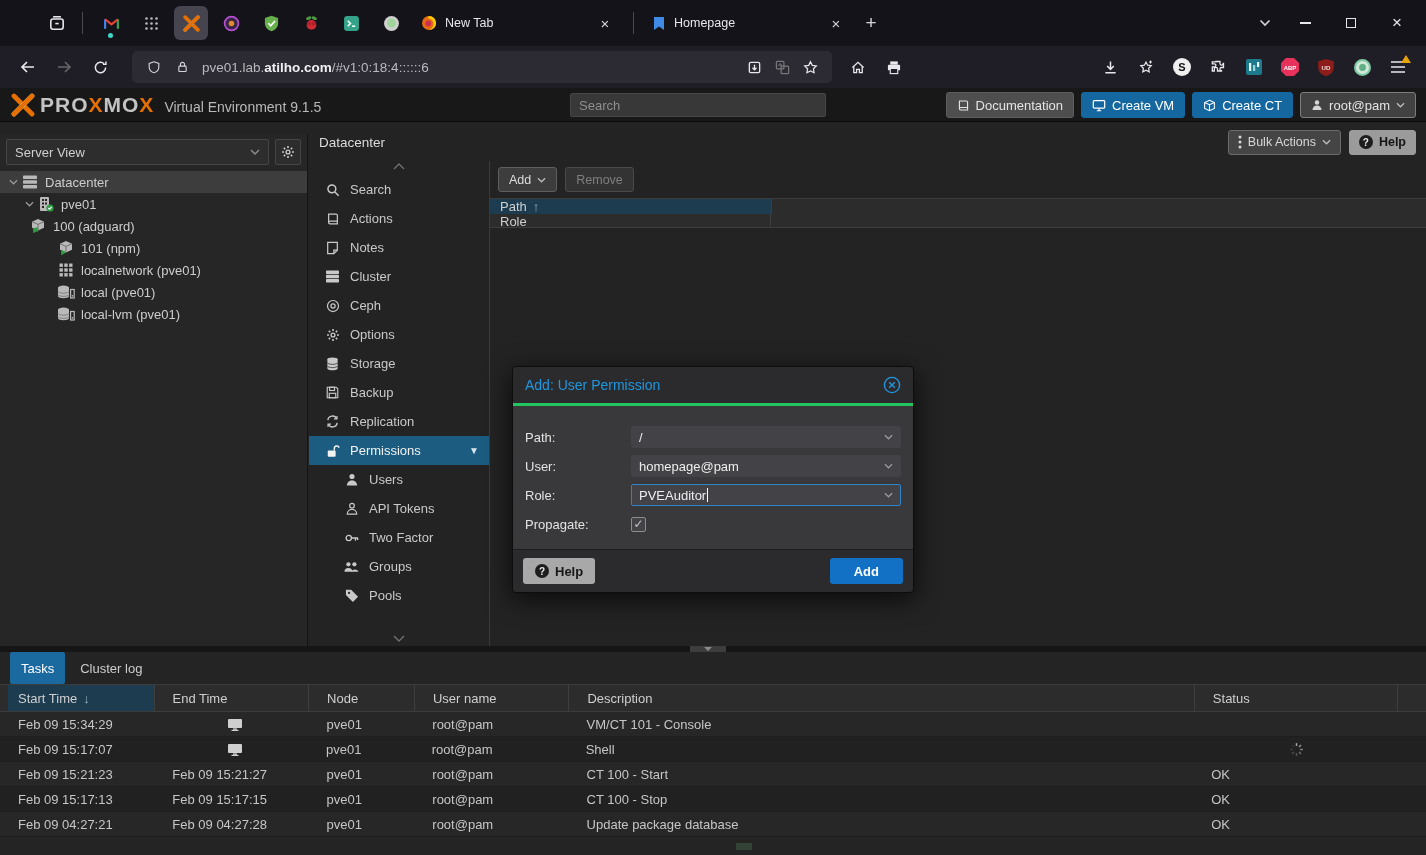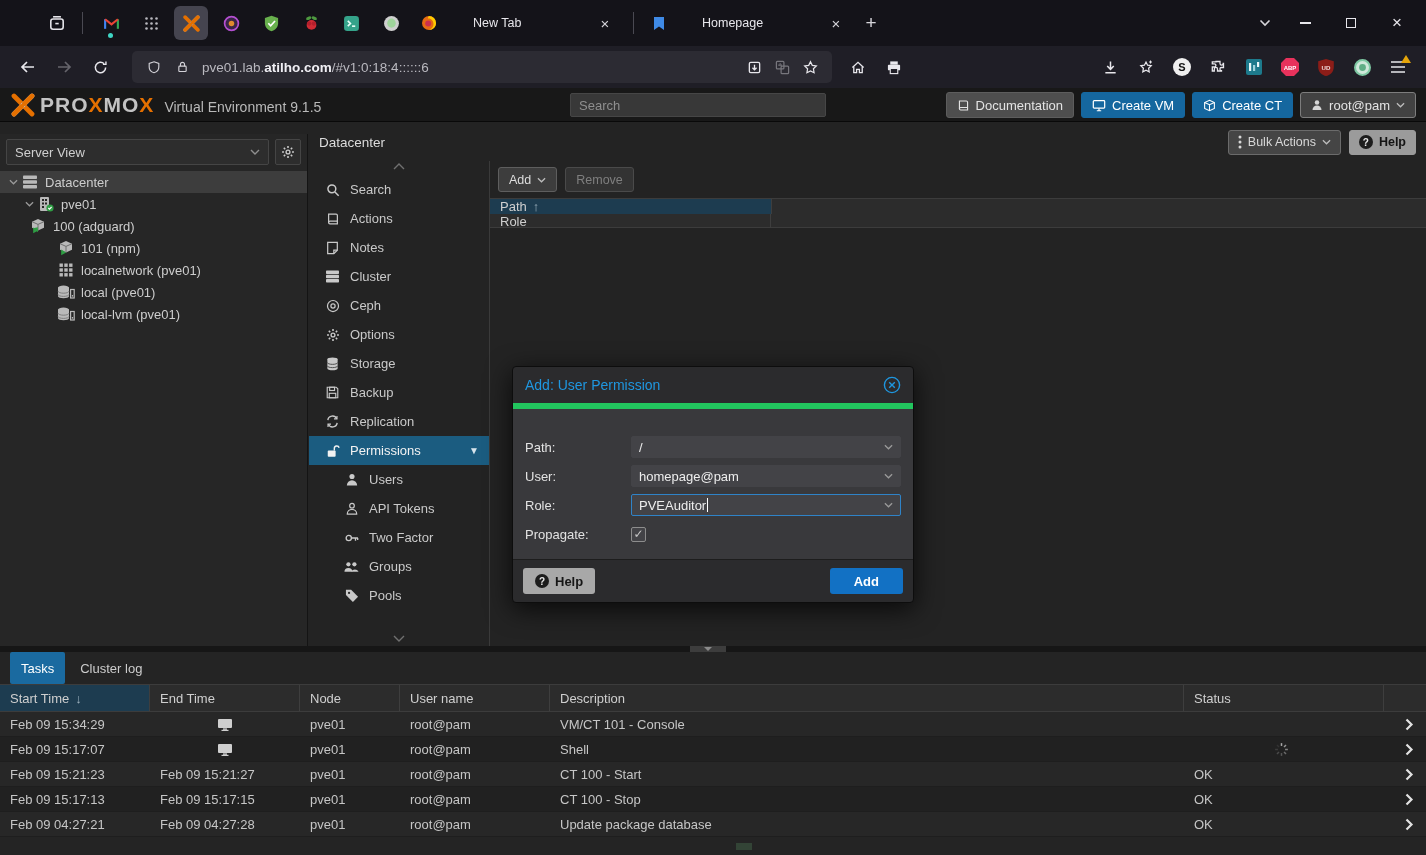--- a/index.html
+++ b/index.html
@@ -10,21 +10,21 @@
   svg { display:block; }
   .spacer { flex:1; }
 
   
   .tabbar { position:absolute; left:0; top:0; width:100%; height:46px; background:#141319; display:flex; align-items:center; padding:0 6px; color:#e7e6eb; }
   .ffview { width:34px; height:34px; margin-left:34px; display:flex; align-items:center; justify-content:center; border-radius:4px; }
   .tab-sep { width:1px; height:22px; background:#4a4952; margin:0 8px; }
   .pin { position:relative; width:34px; height:34px; margin:0 3px; border-radius:6px; display:flex; align-items:center; justify-content:center; }
   .pin.active { background:#45444f; }
   .notif-dot { position:absolute; left:14px; bottom:2px; width:5px; height:5px; border-radius:50%; background:#3fd6c5; }
-  .tab { display:flex; align-items:center; width:210px; height:34px; margin:0 2px; padding:0 8px; border-radius:6px;gap:28px; }
+  .tab { display:flex; align-items:center; width:210px; height:34px; margin:0 2px; padding:0 8px; border-radius:6px; }
   .tab-label { flex:1; font-size:12.5px; margin-left:8px; white-space:nowrap; overflow:hidden; }
   .tab-close { width:20px; height:20px; border-radius:4px; display:flex; align-items:center; justify-content:center; font-size:15px; color:#d6d5da; }
   .newtab-btn { width:30px; height:30px; font-size:19px; color:#d6d5da; display:flex; align-items:center; justify-content:center; }
   .tablist-btn { width:34px; height:34px; display:flex; align-items:center; justify-content:center; }
   .winctl { width:46px; height:40px; display:flex; align-items:center; justify-content:center; color:#e7e6eb; }
   .winctl .bar { width:11px; height:1.4px; background:#e7e6eb; }
   .winctl .box { width:10px; height:10px; border:1.4px solid #e7e6eb; }
   .winctl.close-x { font-size:17px; }
 
   .navbar { position:absolute; left:0; top:46px; width:100%; height:42px; background:#1f1e26; display:flex; align-items:center; padding:0 10px; color:#dcdbe1; }
@@ -94,37 +94,37 @@
 
   
   .hsplit { position:absolute; left:0; top:646px; width:100%; height:6px; background:#161616; }
   .hsplit-handle { position:absolute; left:690px; top:0; width:36px; height:6px; background:#3d3d3d; display:flex; align-items:center; justify-content:center; }
   .hsplit-handle::after { content:""; border-left:4px solid transparent; border-right:4px solid transparent; border-top:4px solid #8a8a8a; }
   .bottom { position:absolute; left:0; top:652px; width:100%; height:203px; background:#242424; display:flex; flex-direction:column; }
   .btabs { height:32px; display:flex; align-items:center; gap:4px; padding:0 10px; }
   .btab { height:24px; padding:16px 11px; display:flex; align-items:center; border-radius:2px; font-size:13px; color:#cccccc; }
   .btab.active { background:#1a6aa0; color:#fff; }
   .trhead { display:flex; height:28px; background:#2c2c2c; border-top:1px solid #3c3c3c; border-bottom:1px solid #3c3c3c; }
-  .tcell { display:flex; align-items:center; padding:0 10px; border-right:1px solid #3e3e3e; font-size:13px; color:#cfcfcf; overflow:hidden; white-space:nowrap; }
+  .tcell { display:flex; align-items:center; padding:0 10px; border-right:1px solid #3e3e3e; font-size:13px; color:#cfcfcf; overflow:hidden; white-space:nowrap;margin-left:8px; }
   .tcell.sorted { background:#1d3c50; }
   .c1{width:150px;} .c2{width:150px;justify-content:flex-start;} .c3{width:100px;} .c4{width:150px;} .c5{width:634px;} .c6{width:200px;} .c7{flex:1;border-right:none;}
   .brow { display:flex; height:25px; align-items:center; border-bottom:1px solid #1e1e1e; background:#272727; color:#c6c6c6; }
   .brow:nth-child(even) { background:#212121; }
   .brow .tcell { border-right:none; font-size:13px; color:#c6c6c6; }
   .brow .c2 { justify-content:center; }
   .rowchev { display:flex; justify-content:flex-end; padding-right:12px; }
   .partial { flex:1; background:#242424; position:relative; }
   .partial .speck { position:absolute; left:736px; top:6px; width:16px; height:7px; background:#3f5f46; opacity:.55; }
 
   
   .dialog { position:absolute; left:512px; top:366px; width:402px; background:#2b2b2d; border:1px solid #0d0d0d; border-radius:4px; box-shadow:0 6px 26px rgba(0,0,0,.75); }
   .dhead { height:36px; display:flex; align-items:center; padding:0 12px; }
   .dtitle { color:#1f97e0; font-size:14px; }
   .dclose { margin-left:auto; display:flex; }
-  .dform { background:#39393c; border-top:6px solid #22c55e; border-bottom:1px solid #1d1d1d; padding:27px 12px 12px; }
+  .dform { background:#39393c; border-top:3px solid #22c55e; border-bottom:1px solid #1d1d1d; padding:20px 12px 12px; }
   .drow { display:flex; align-items:center; height:22px; margin-bottom:7px; }
   .dlabel { width:106px; color:#e2e2e2; font-size:13px; }
   .dfield { flex:1; display:flex; align-items:center; height:22px; background:#434347; border:1px solid #434347; border-radius:2px; padding:0 7px; color:#ededed; font-size:13px; }
   .dfield .chev { margin-left:auto; color:#9a9a9a; }
   .dfield.focus { border:1px solid #2f83c8; }
   .caret-bar { display:inline-block; width:1px; height:14px; background:#fff; margin-left:1px; }
   .checkbox { width:15px; height:15px; border:1px solid #8d8d8d; border-radius:2px; background:#434347; display:flex; align-items:center; justify-content:center; color:#c9c9c9; font-size:12px; }
   .checkbox::after { content:"✓"; }
   .dfoot { height:42px; display:flex; align-items:center; padding:0 10px; }
   .dhelp { display:flex; align-items:center; gap:6px; height:26px; padding:0 12px; background:#a8a8a8; border-radius:3px; color:#161616; font-weight:bold; font-size:13px; }

